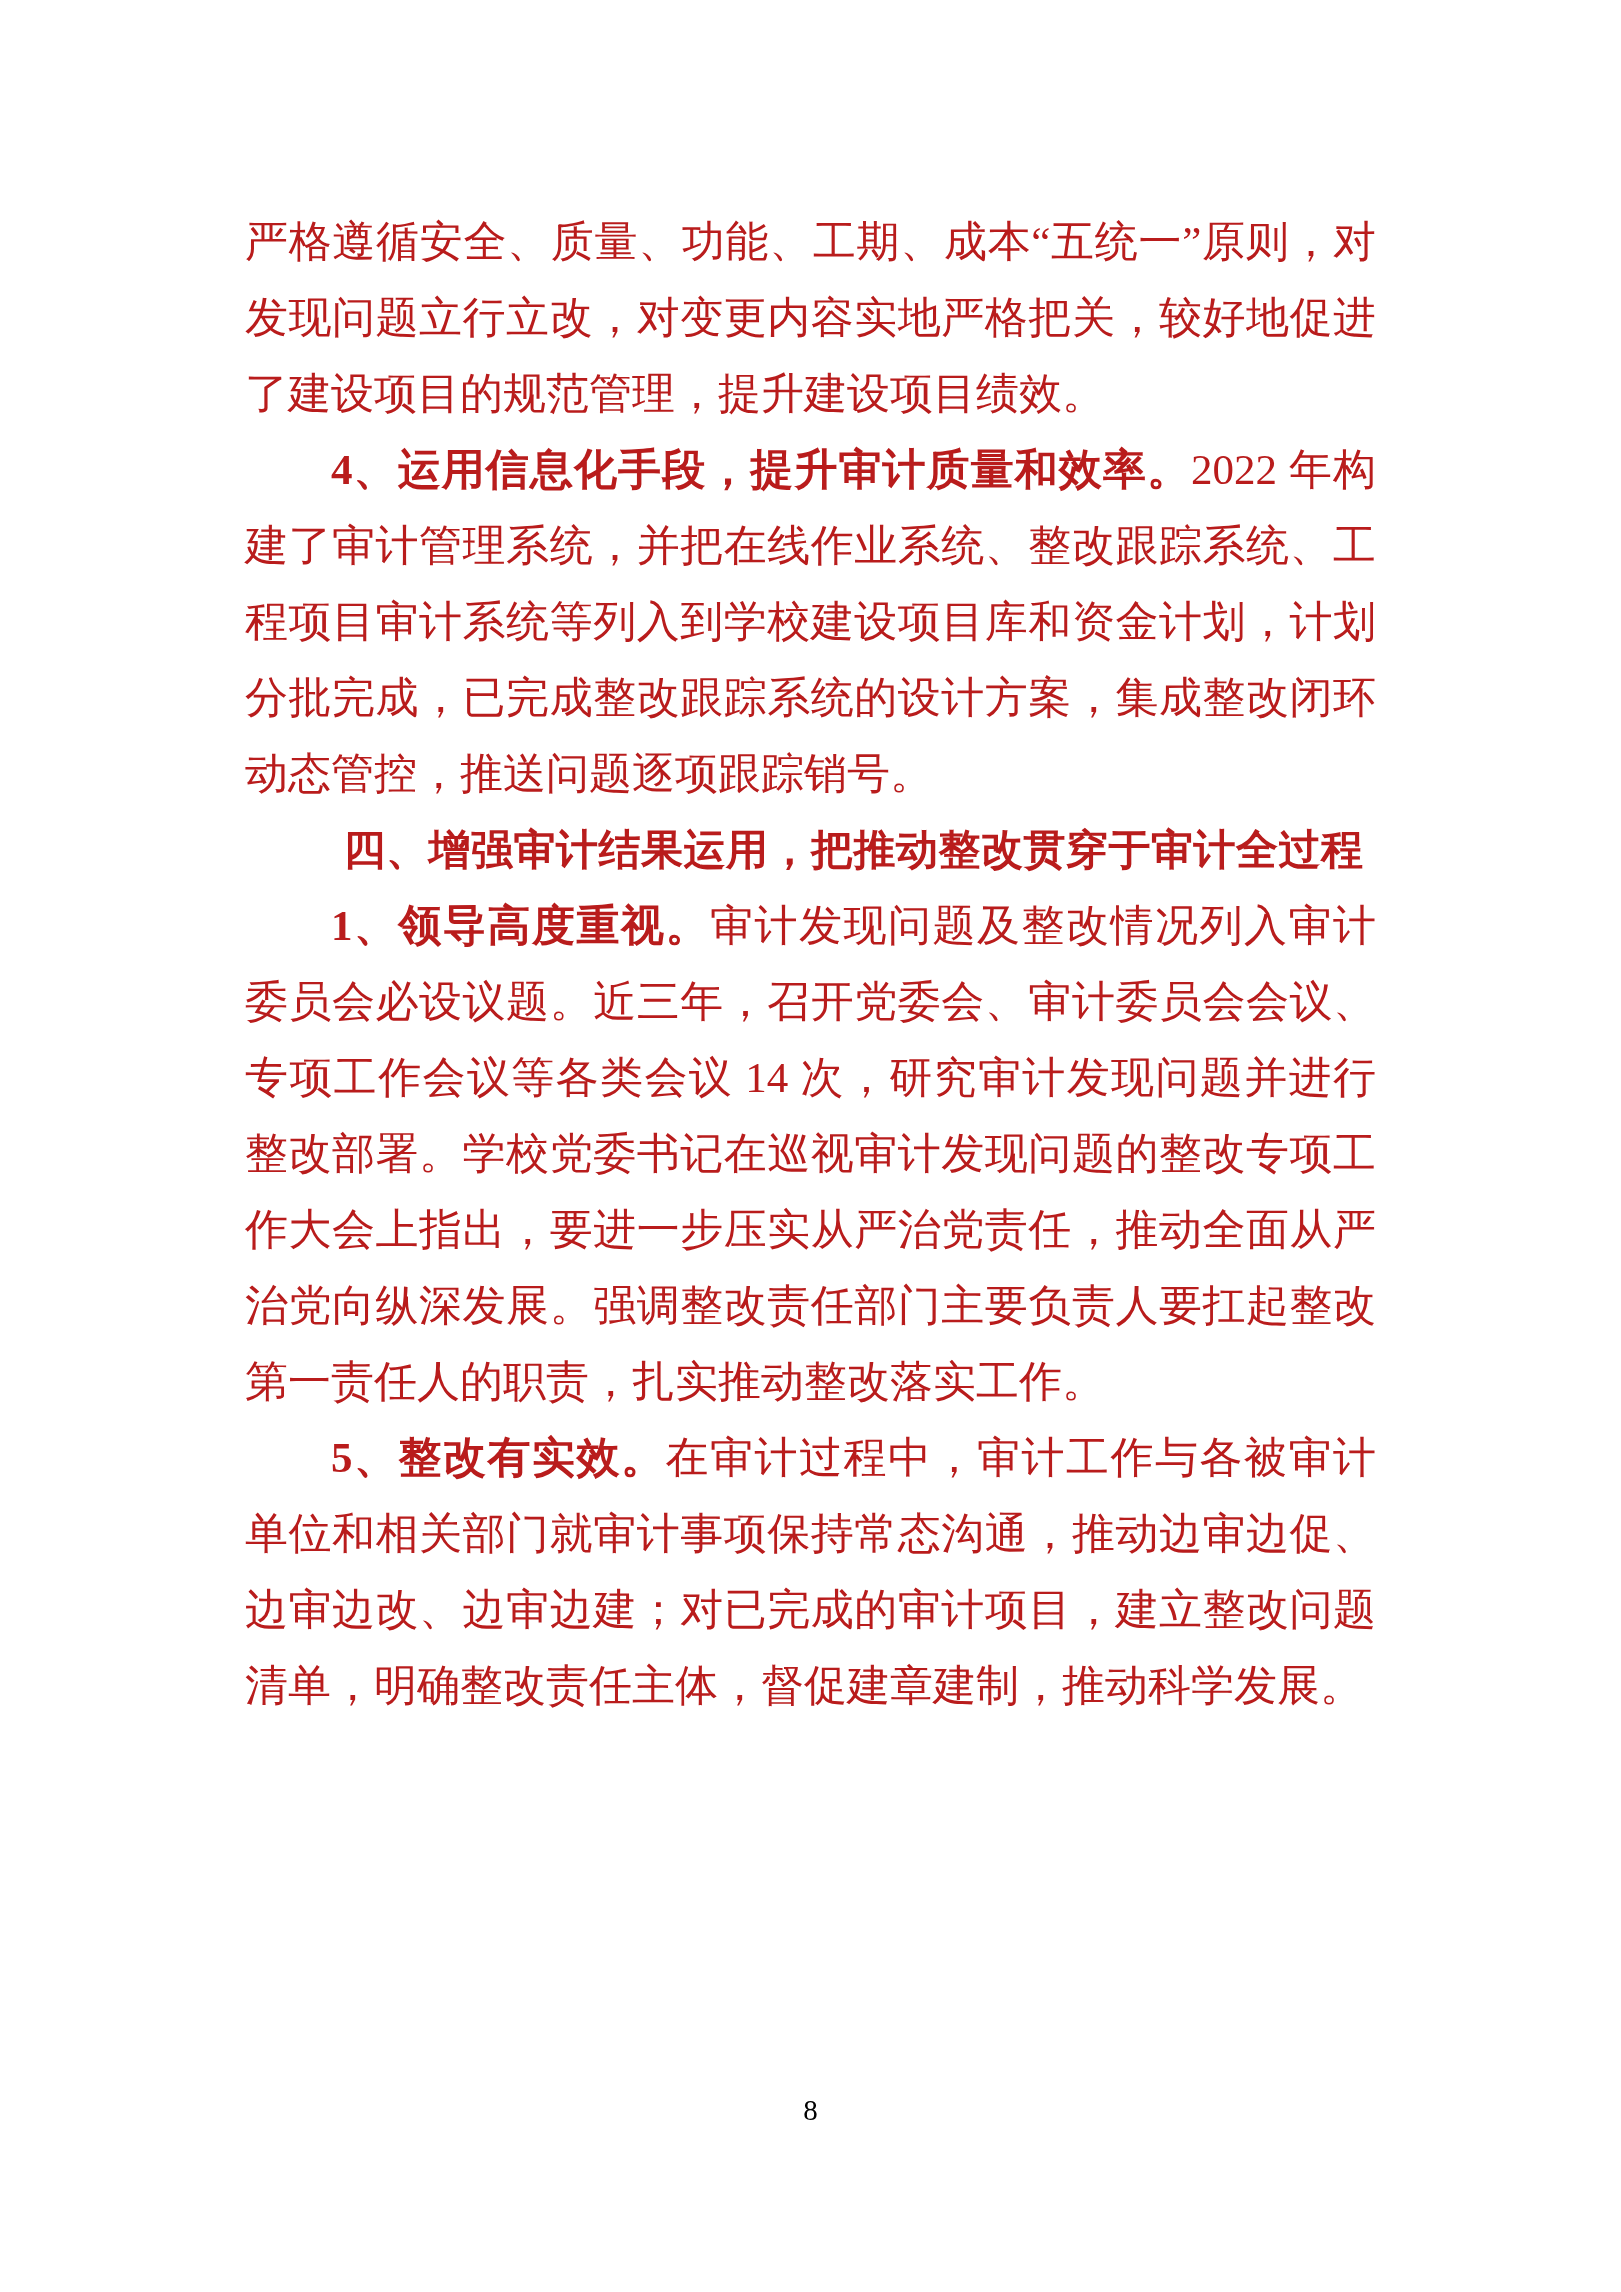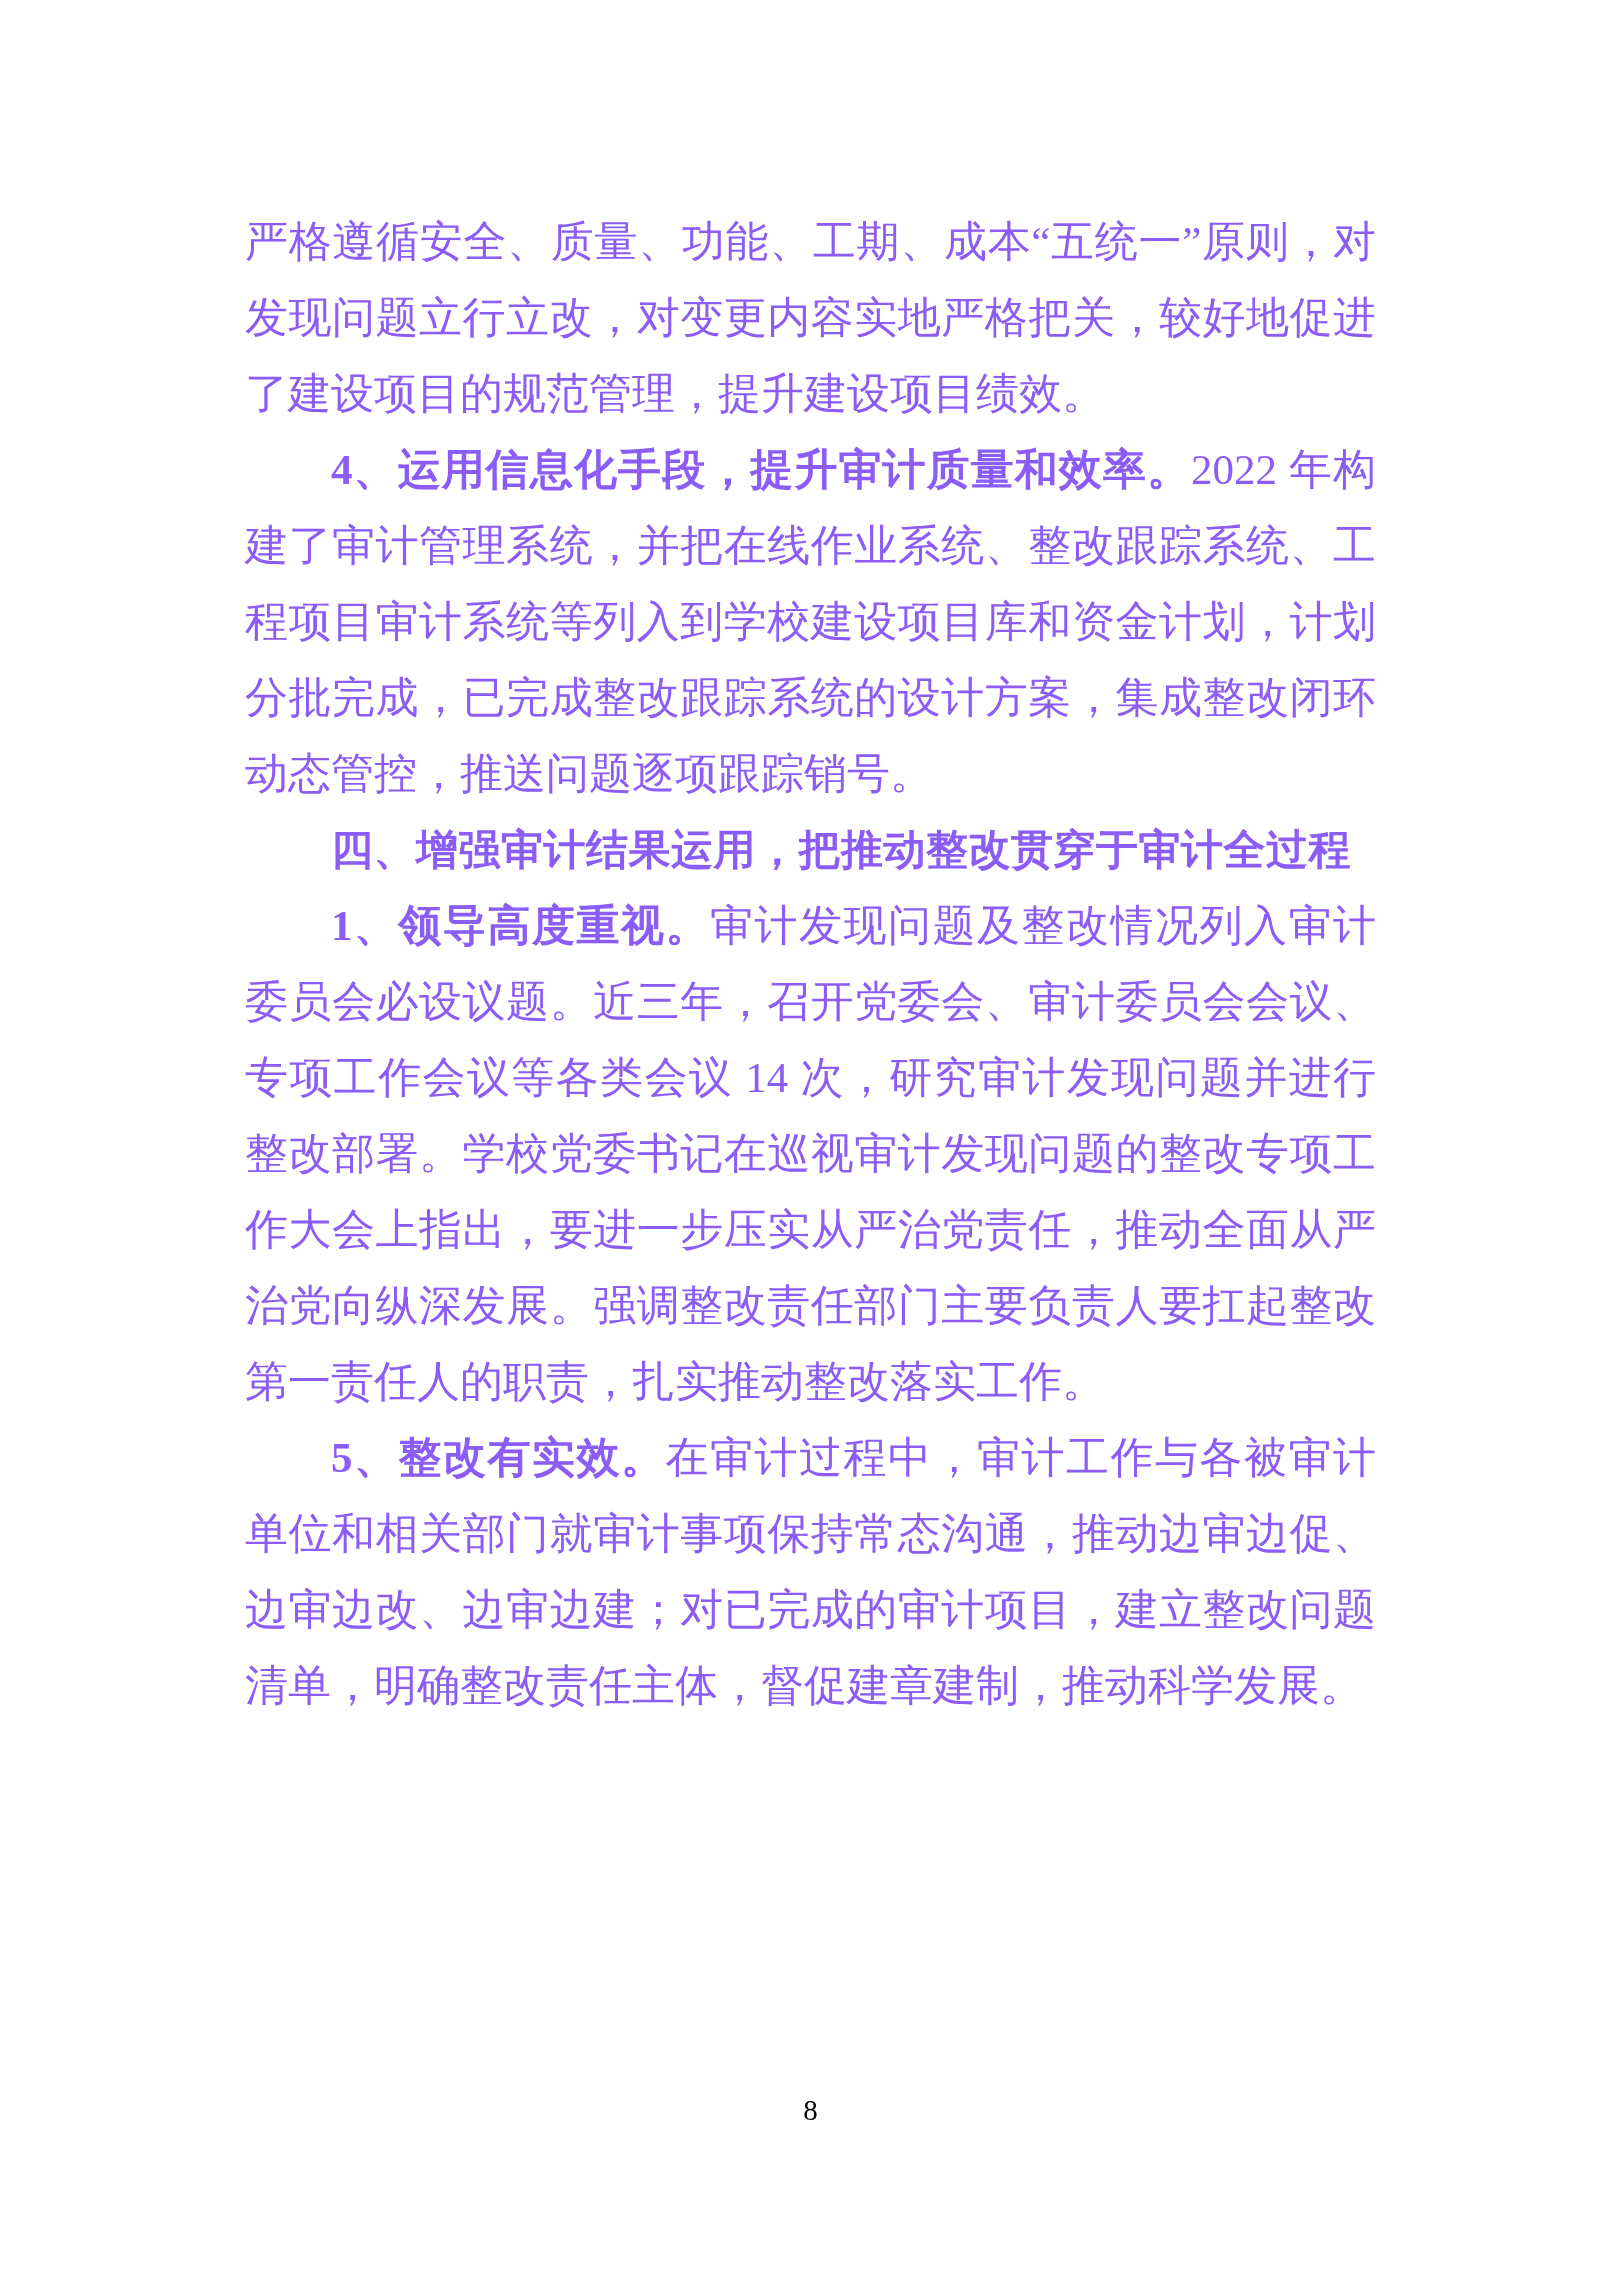--- a/index.html
+++ b/index.html
@@ -12,21 +12,21 @@
     width: 1621px;
     height: 2293px;
     background: #ffffff;
     overflow: hidden;
   }
   .content {
     position: absolute;
     left: 245px;
     top: 204px;
     width: 1131px;
-    color: #8b5cf6;
+    color: #b91c1c;
     font-family: "Liberation Serif", "DejaVu Serif", serif;
     font-size: 43px;
     line-height: 76px;
     text-align: justify;
     text-justify: inter-character;
   }
   .para {
     margin: 0;
     padding: 0;
   }
@@ -37,21 +37,21 @@
     font-weight: bold;
   }
   .section-heading {
     margin: 0;
     padding: 0;
     text-indent: 86px;
     font-family: "Liberation Sans", "DejaVu Sans", sans-serif;
     font-weight: bold;
     font-size: 42px;
     line-height: 76px;
-    text-align: left;
+    text-align: center;
     letter-spacing: 0.5px;
   }
   .page-number {
     position: absolute;
     left: 0;
     right: 0;
     top: 2094px;
     text-align: center;
     color: #000000;
     font-family: "Liberation Serif", "DejaVu Serif", serif;

